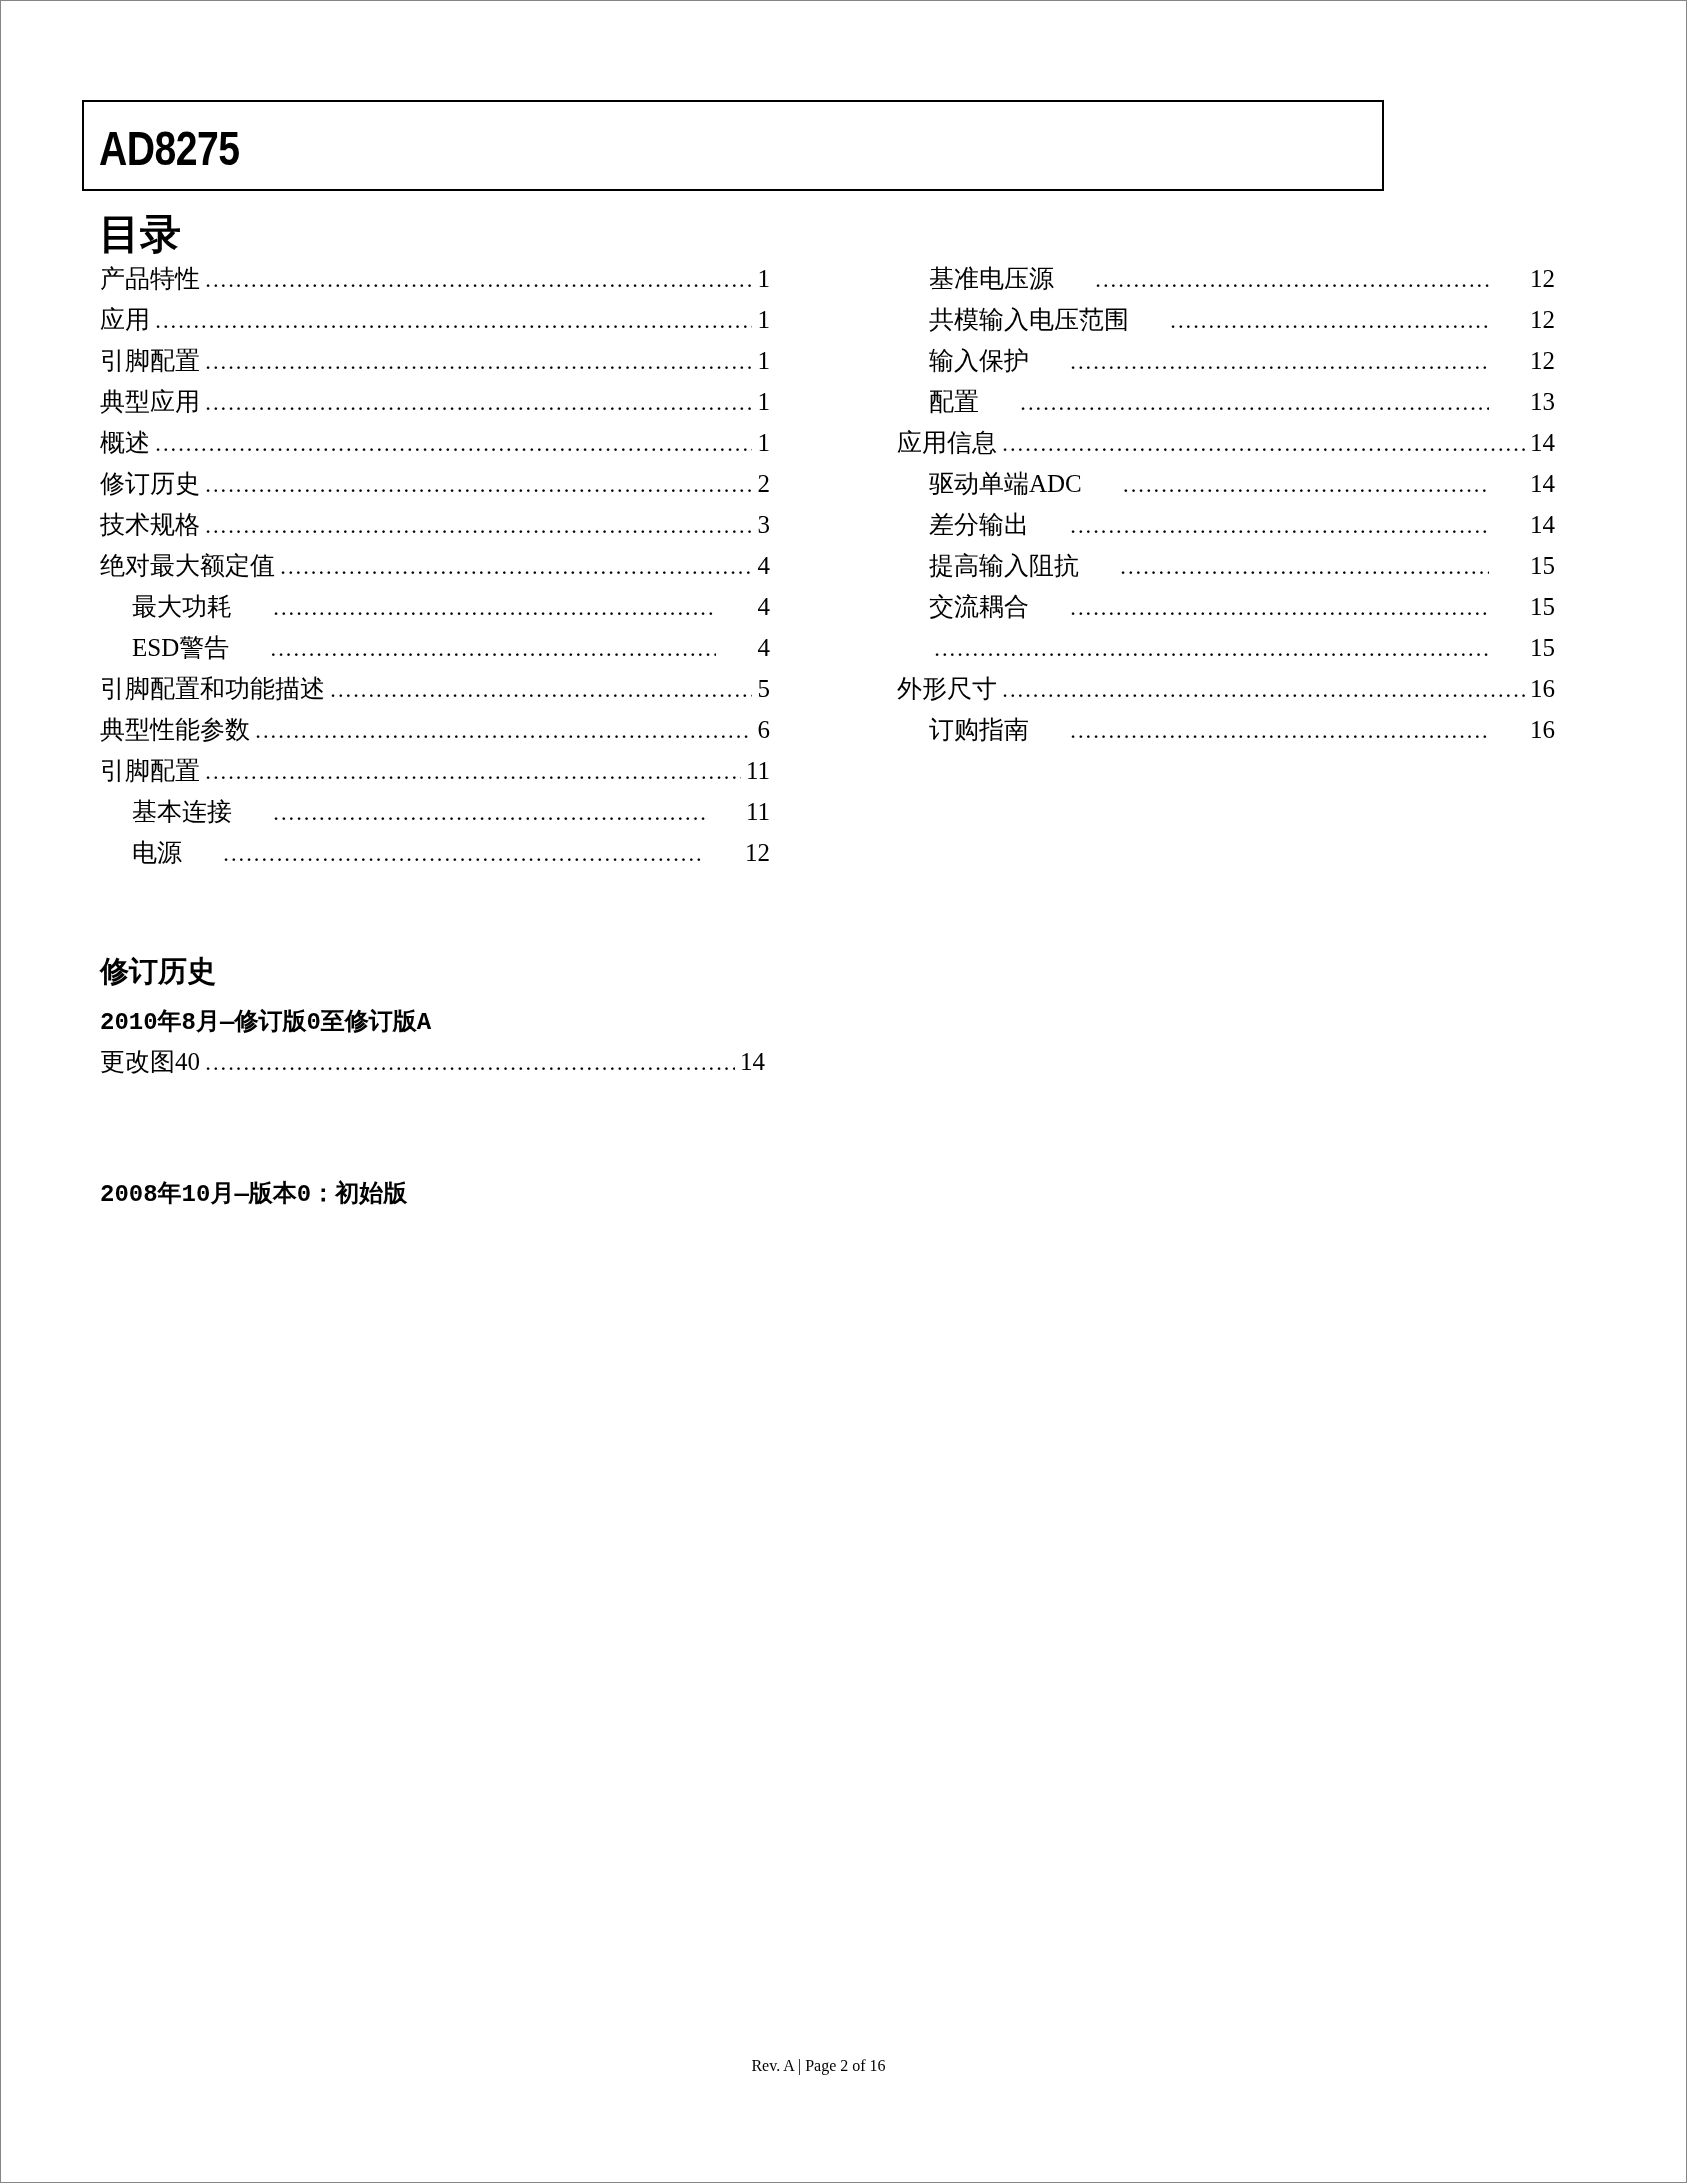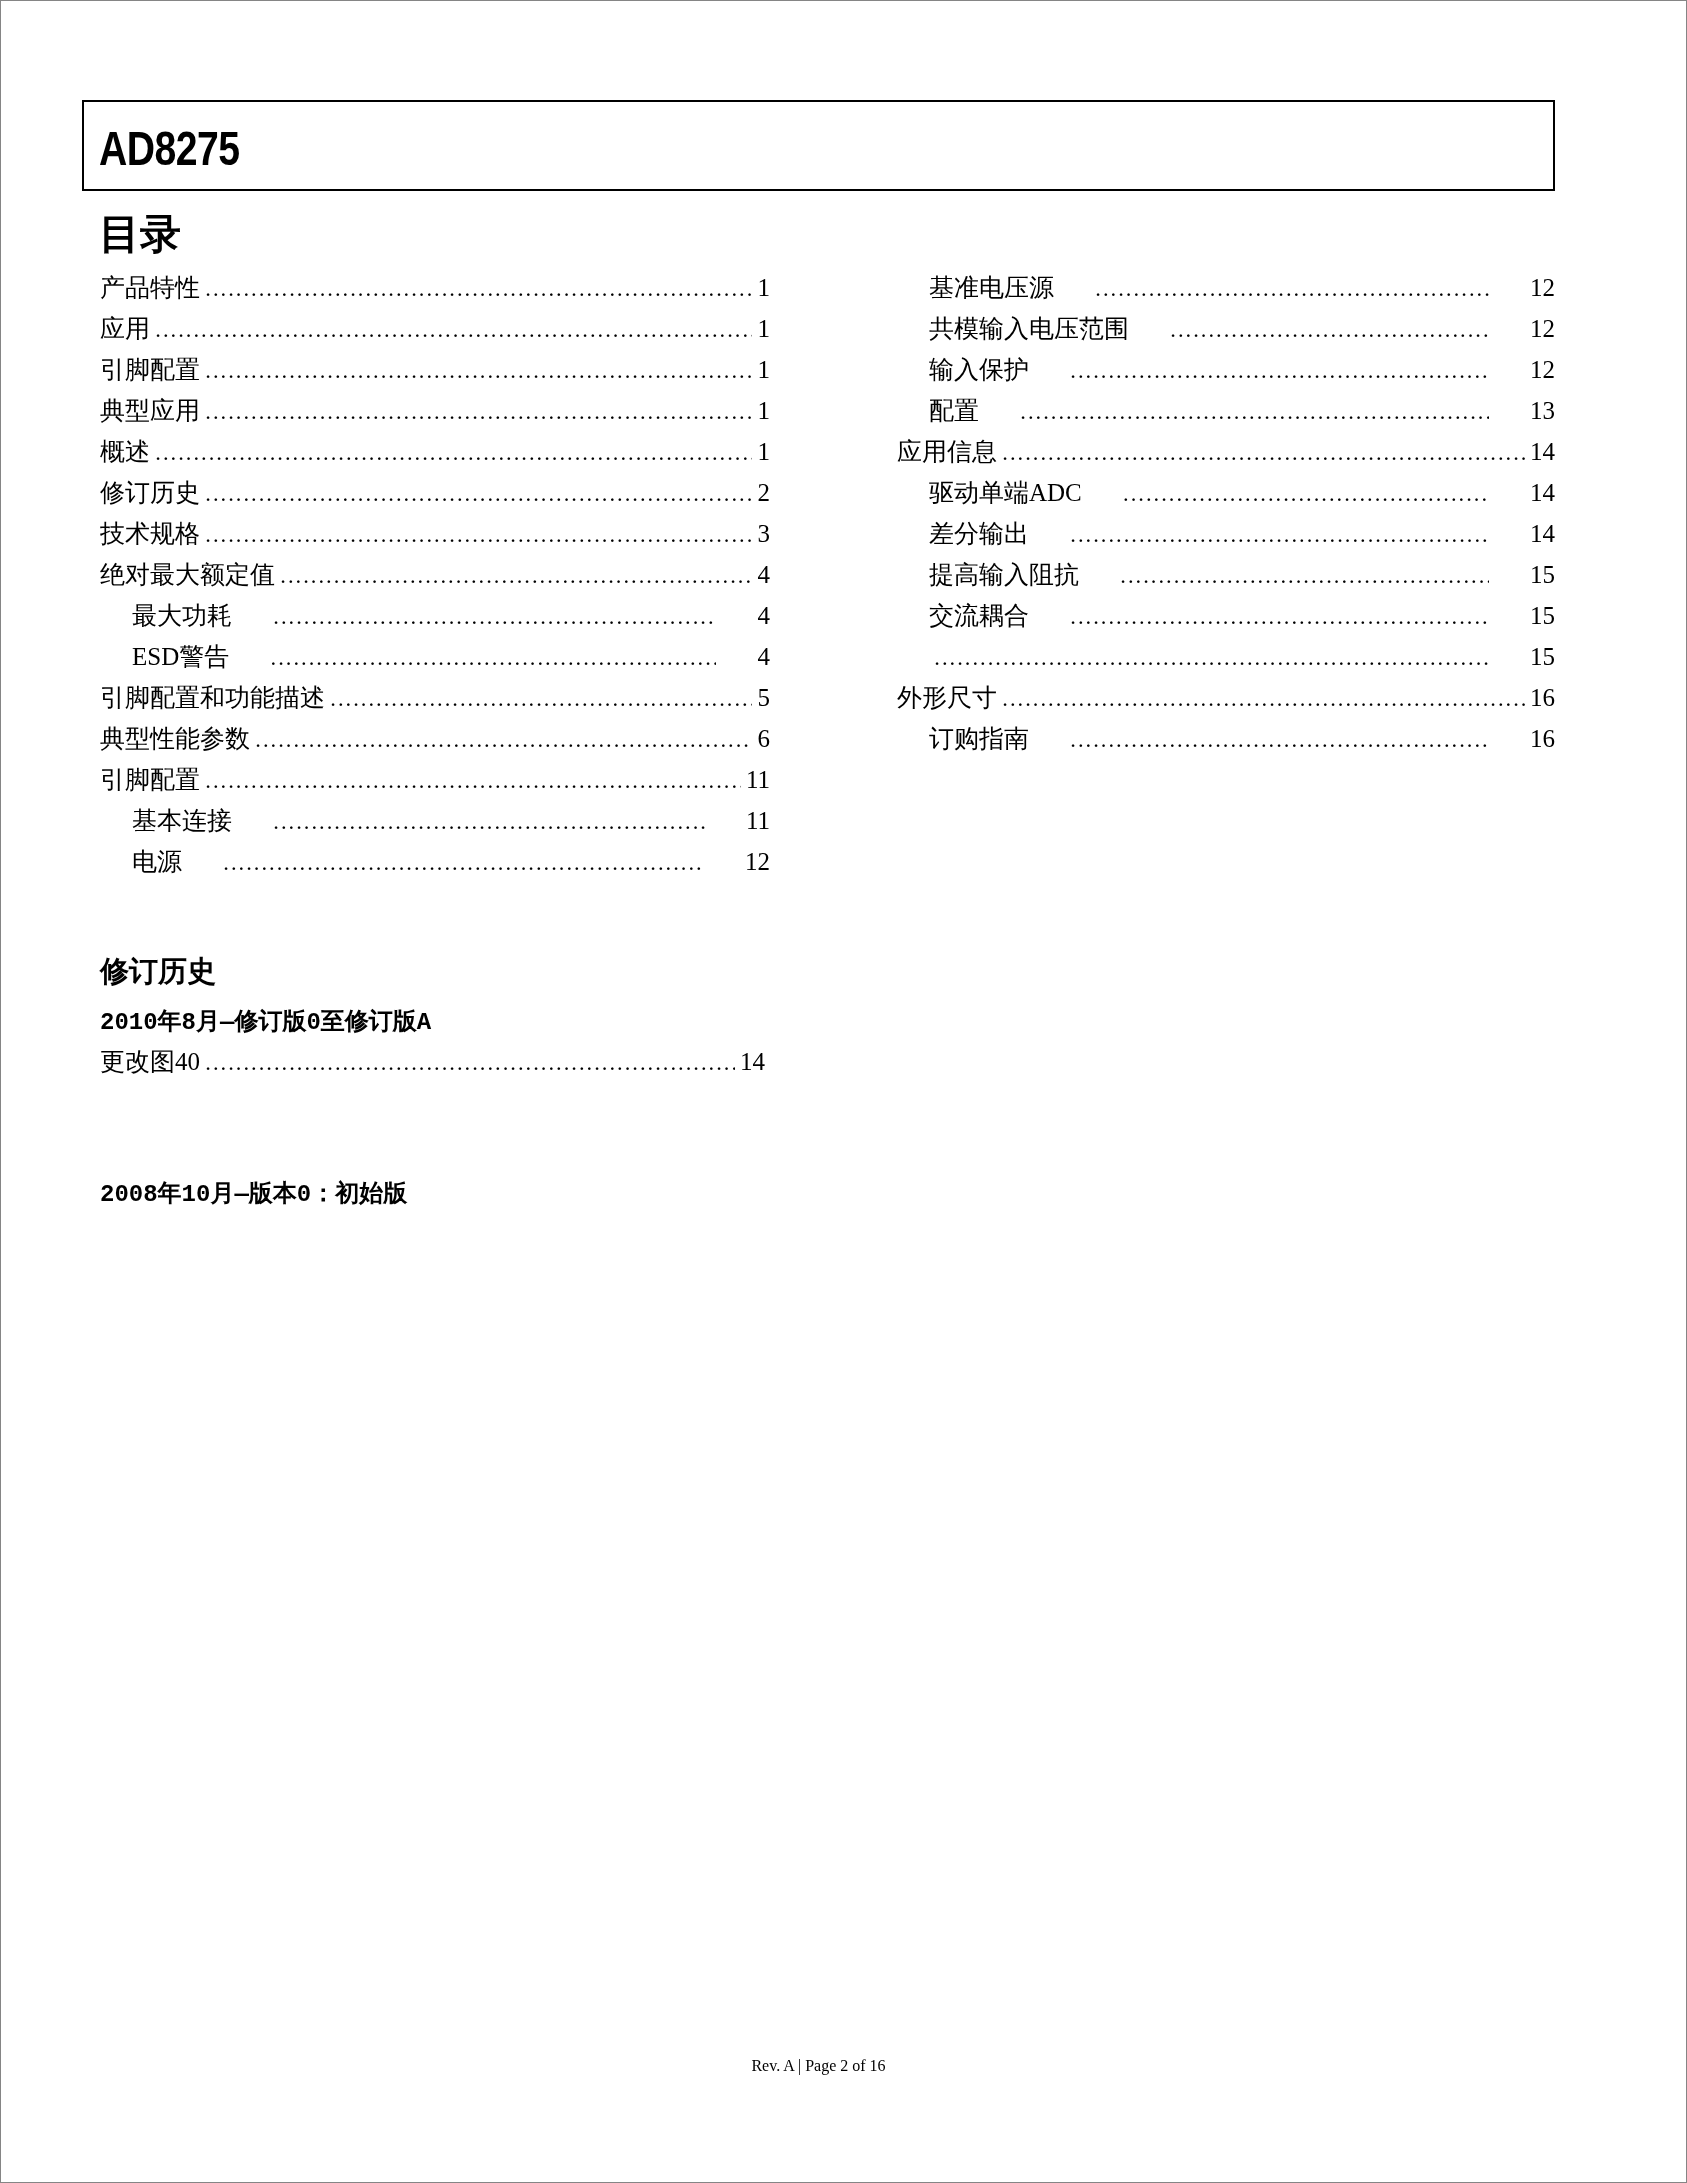--- a/index.html
+++ b/index.html
@@ -3,35 +3,35 @@
 <meta charset="utf-8">
 <style>
   html,body { margin:0; padding:0; background:#fff; }
   .page {
     position:relative; width:1687px; height:2183px;
     box-sizing:border-box; background:#ffffff;
     border:1.3px solid #858585; overflow:hidden;
     font-family:"Liberation Serif", serif; color:#000;
   }
   .header-box {
-    position:absolute; left:81px; top:99px; width:1473px; height:91px;
+    position:absolute; left:81px; top:99px; width:1302px; height:91px;
     box-sizing:border-box; border:2.6px solid #000;
     display:flex; align-items:center;
   }
   .part-number {
     font-family:"Liberation Sans", sans-serif; font-weight:bold;
     font-size:49px; letter-spacing:-0.7px;
     transform:scaleX(0.80); transform-origin:left center;
     margin-left:14.6px; margin-top:4px;
   }
   .toc-title {
     position:absolute; left:98px; top:206px;
     font-family:"Liberation Sans", sans-serif; font-weight:bold; font-size:41px;
   }
-  .toc-col { position:absolute; top:266px; }
+  .toc-col { position:absolute; top:257px; }
   .toc-col.left  { left:99px;  width:670px; }
   .toc-col.right { left:896px; width:658px;  }
   .toc-row {
     display:flex; align-items:baseline; height:41px;
     font-size:25px; line-height:41px;
   }
   .toc-row.indent { padding-left:32px;gap:36px; }
   .lbl { flex:0 0 auto; white-space:nowrap; }
   .dots {
     flex:1 1 auto; min-width:0; overflow:hidden; white-space:nowrap;

